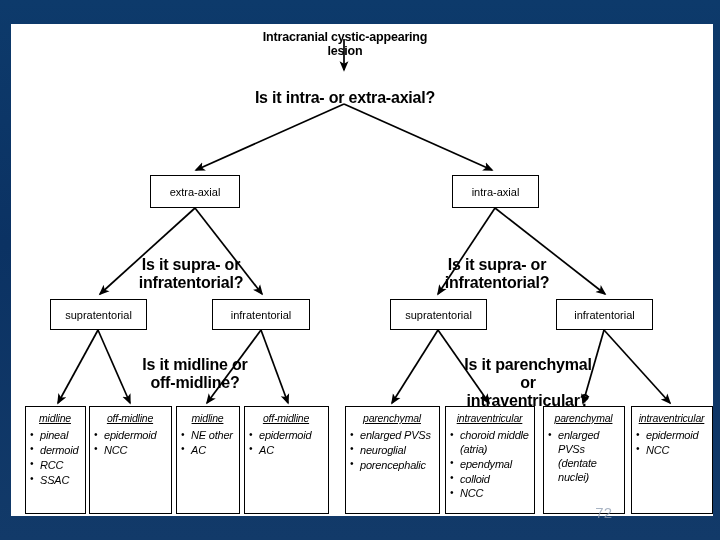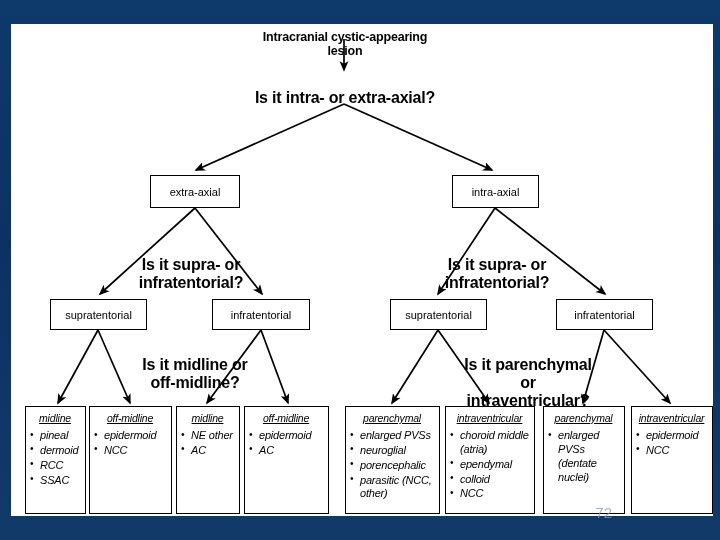--- a/index.html
+++ b/index.html
@@ -241,21 +241,20 @@
           <li>AC</li>
         </ul>
     </div>
 
     <div class="leaf-box" style="left:345px; top:406px; width:95px; height:108px;">
       <div class="leaf-head">parenchymal</div>
       <ul class="leaf-list">
           <li>enlarged PVSs</li>
           <li>neuroglial</li>
           <li>porencephalic</li>
-          <li>parasitic (NCC, other)</li>
         </ul>
     </div>
 
     <div class="leaf-box" style="left:445px; top:406px; width:90px; height:108px;">
       <div class="leaf-head">intraventricular</div>
       <ul class="leaf-list">
           <li>choroid middle (atria)</li>
           <li>ependymal</li>
           <li>colloid</li>
           <li>NCC</li>

